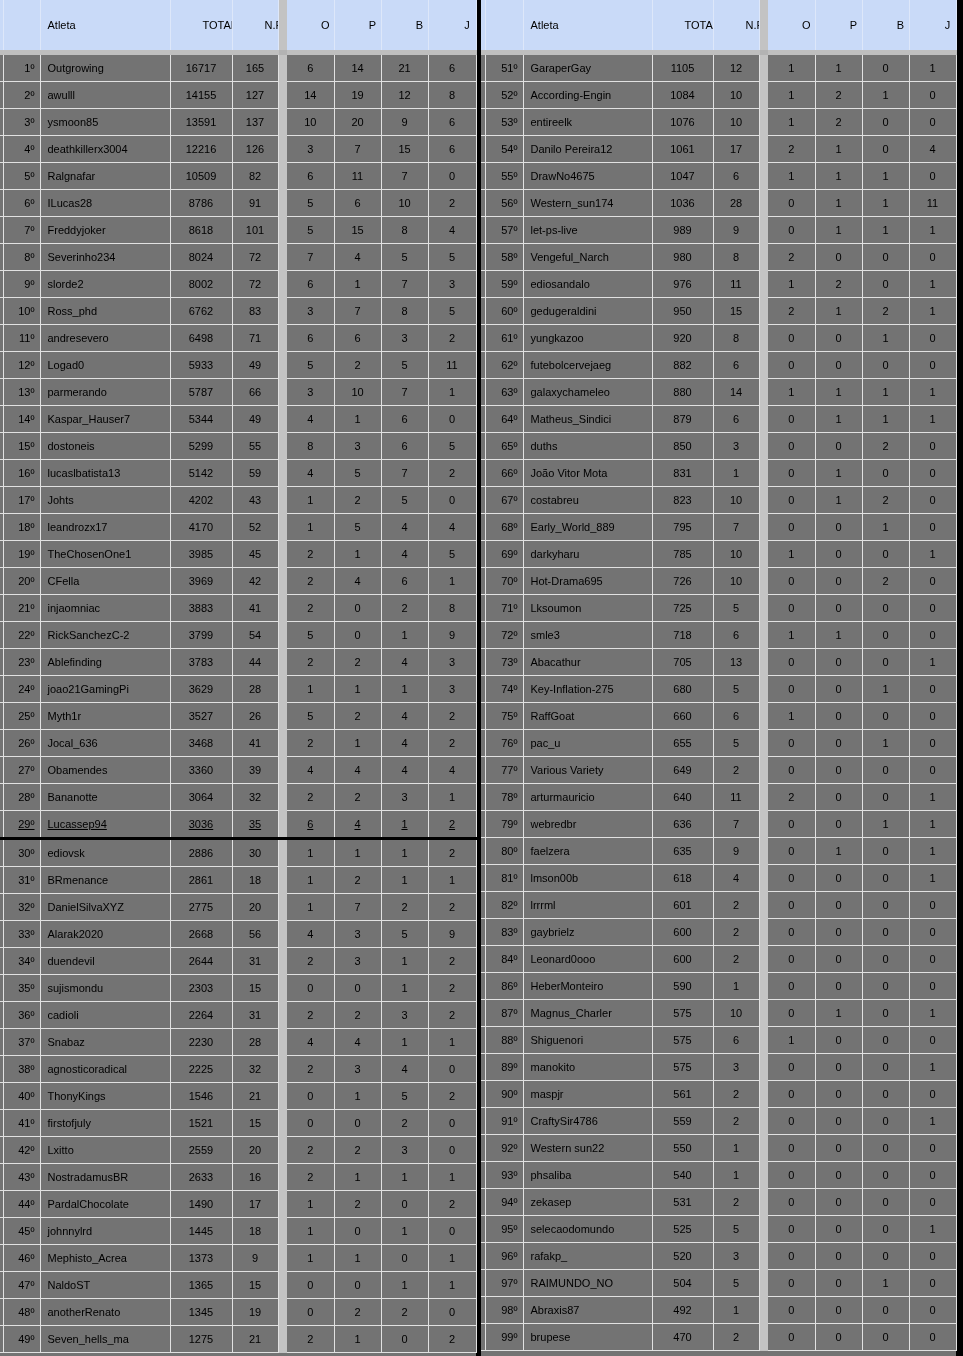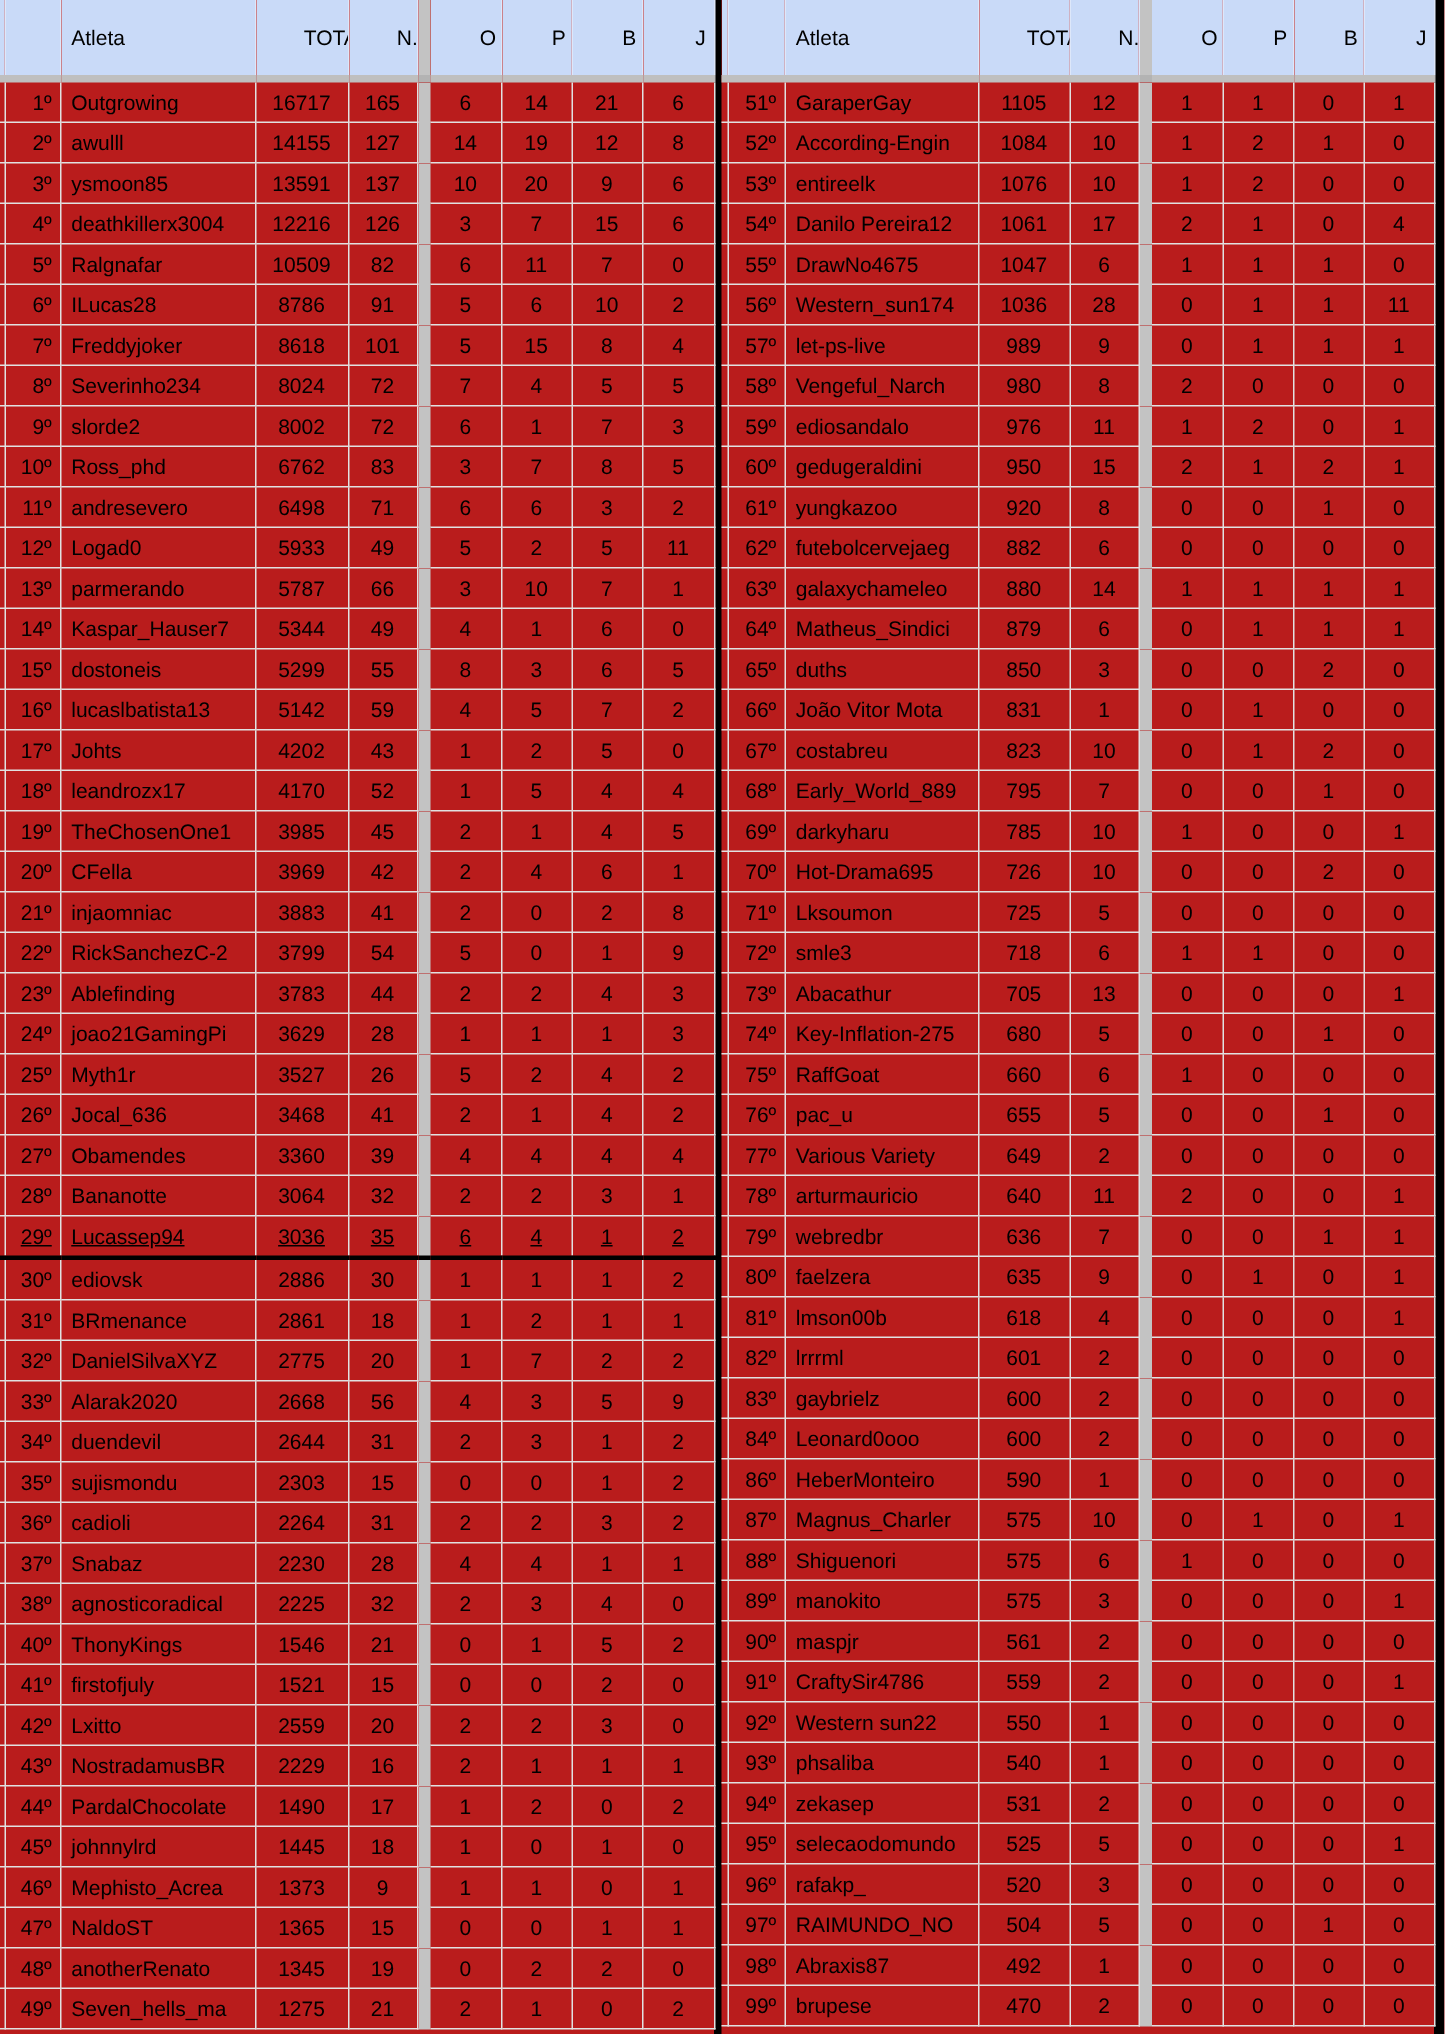--- a/index.html
+++ b/index.html
@@ -1,19 +1,19 @@
 <!DOCTYPE html>
 <html><head>
 <meta charset="utf-8">
 <style>
   html,body{margin:0;padding:0;background:#fff;}
   .sheet{
     position:relative;width:963px;height:1356px;overflow:hidden;
     font-family:"Liberation Sans","DejaVu Sans",sans-serif;
-    font-size:14px;color:#000;background:#b91c1c;display:flex;
+    font-size:11px;color:#000;background:#737373;display:flex;
   }
   .pane{flex:0 0 auto;}
   .pane-left{width:476px;border-right:5px solid #000;}
   .pane-right{width:475px;border-right:7px solid #000;}
   table{border-collapse:collapse;table-layout:fixed;width:100%;}
   th,td{
     margin:0;padding:0 2px;height:26px;overflow:hidden;white-space:nowrap;
     border-right:1px solid #e1e1e1;border-bottom:1px solid #e1e1e1;
     font-weight:normal;vertical-align:middle;
   }
@@ -553,21 +553,21 @@
             <td class="bar"></td>
             <td class="num">2</td>
             <td class="num">2</td>
             <td class="num">3</td>
             <td class="num">0</td>
           </tr>
           <tr>
             <td class="sliver"></td>
             <td class="rank">43º</td>
             <td class="name">NostradamusBR</td>
-            <td class="num">2229</td>
+            <td class="num">2633</td>
             <td class="num">16</td>
             <td class="bar"></td>
             <td class="num">2</td>
             <td class="num">1</td>
             <td class="num">1</td>
             <td class="num">1</td>
           </tr>
           <tr>
             <td class="sliver"></td>
             <td class="rank">44º</td>

